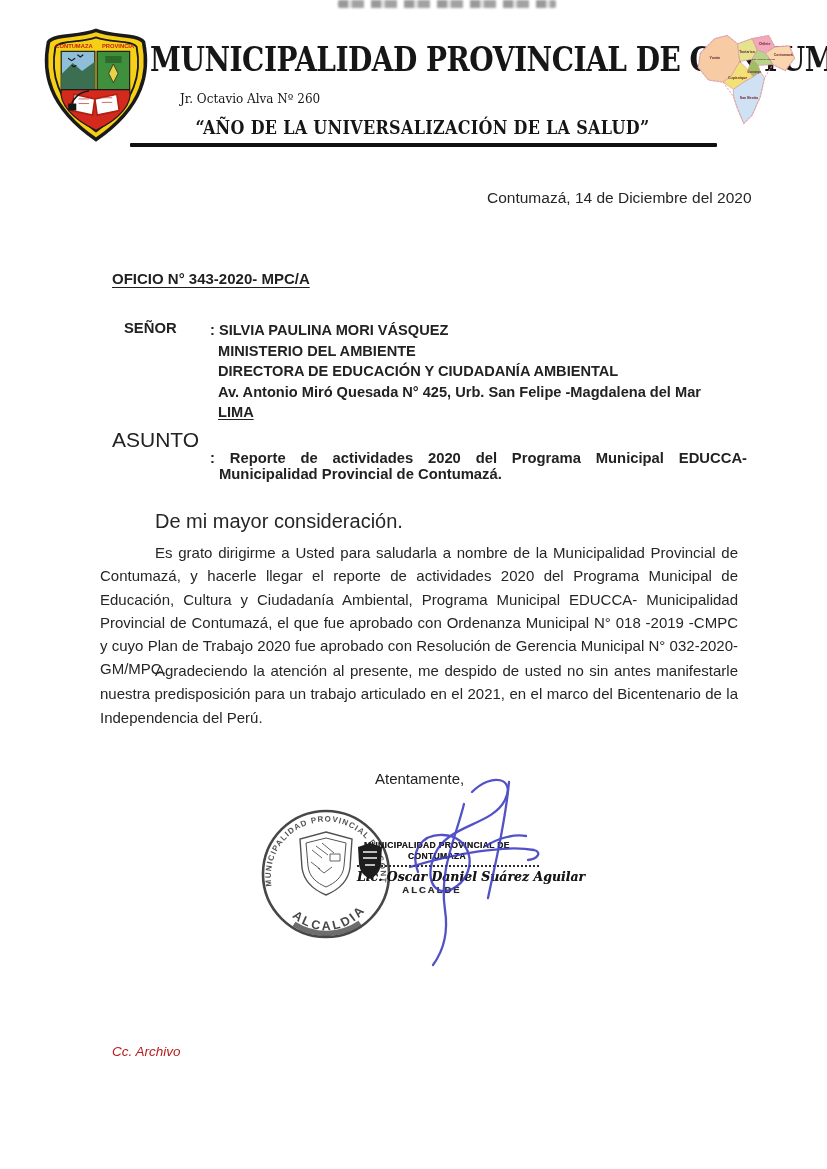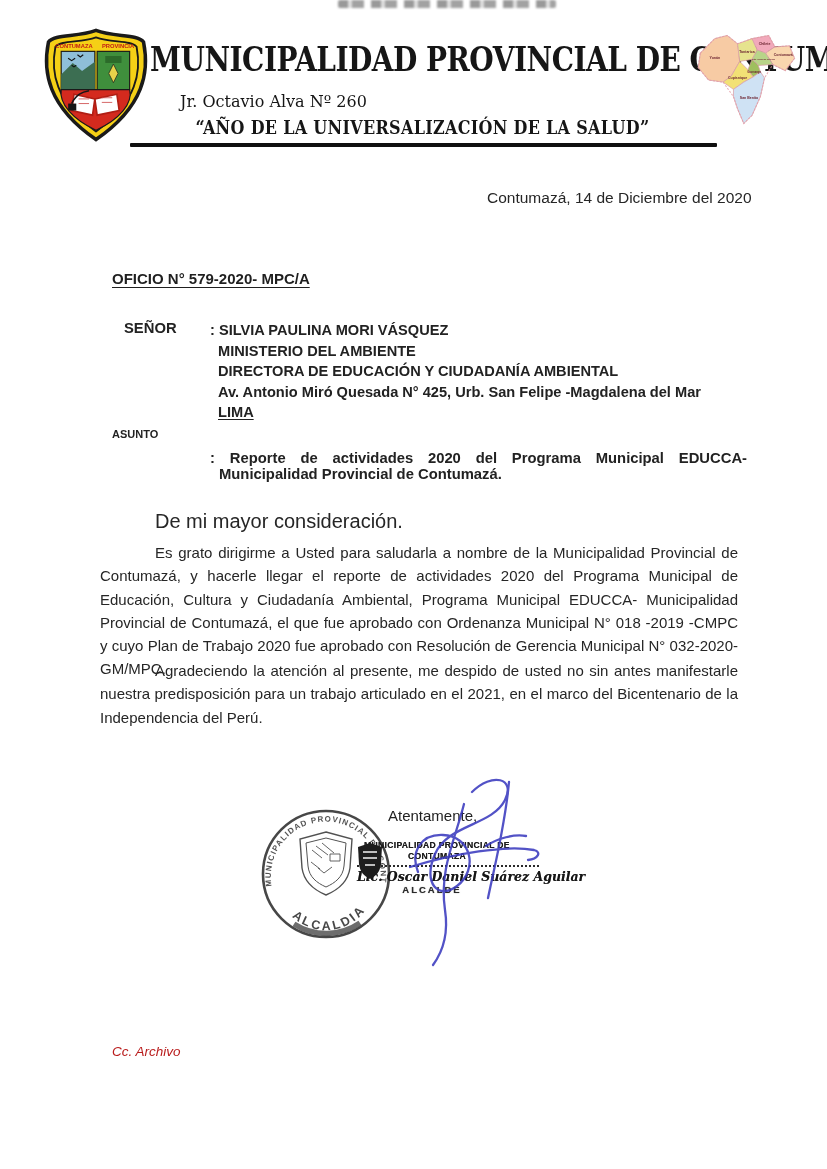--- a/index.html
+++ b/index.html
@@ -16,46 +16,46 @@
       rgba(120,120,120,.25) 10px 14px, rgba(70,70,70,.5) 14px 26px, transparent 26px 33px);
     filter:blur(1.1px); border-radius:2px;
   }
   .hdr-serif { font-family:"DejaVu Serif","Liberation Serif",serif; color:#161616; }
   .hdr-title {
     left:150px; top:40px; width:545px; text-align:center;
     font-weight:700; font-size:28px; letter-spacing:-0.5px; white-space:nowrap;
     transform:scaleY(1.18); transform-origin:center top;
   }
   .hdr-row { left:150px; top:92px; width:545px; display:flex; justify-content:space-between;
-    padding-left:30px; padding-right:30px; box-sizing:border-box; font-size:16px; }
+    padding-left:30px; padding-right:30px; box-sizing:border-box; font-size:12px; }
   .hdr-slogan {
     left:150px; top:117px; width:545px; text-align:center;
     font-weight:700; font-size:16px; letter-spacing:0.3px; transform:scaleY(1.15);
     transform-origin:center top;
   }
   .hdr-rule { left:130px; top:143px; width:587px; height:4px; background:#101010; border-radius:1px; }
   .crest { left:36px; top:27px; width:120px; height:116px; }
   .map { left:692px; top:22px; width:114px; height:114px; }
 
   
   .body-txt { font-size:15px; line-height:23.3px; color:#262626; }
   .date-line { left:487px; top:189px; font-size:15.5px; color:#262626; }
   .oficio { left:112px; top:270px; font-size:15px; font-weight:700;
     text-decoration:underline; text-underline-offset:3px; color:#1f1f1f; }
   .senor-label { left:124px; top:320px; font-size:14.8px; font-weight:700; }
   .senor-lines { left:210px; top:320px; width:530px; font-size:14.6px; font-weight:700; line-height:20.5px; }
   .senor-lines .cont { padding-left:8px; }
   .u { text-decoration:underline; text-underline-offset:2px; }
-  .asunto-label { left:112px; top:428px; font-size:11px; font-weight:700; }
+  .asunto-label { left:112px; top:428px; font-size:21px; font-weight:400; }
   .asunto-text { left:210px; top:428px; width:528px; font-size:14.8px; font-weight:700;
     line-height:16px; text-align:justify; padding-left:9px; text-indent:-9px;margin-top:22px; }
   .salutation { left:155px; top:510px; font-size:20px; }
   .para1 { left:100px; top:541px; width:638px; text-align:justify; text-indent:55px; }
   .para2 { left:100px; top:659px; width:638px; text-align:justify; text-indent:55px; }
-  .closing { left:388px; top:770px; font-size:15px;margin-top:37px; }
+  .closing { left:375px; top:770px; font-size:15px; }
   .cc { left:112px; top:1044px; font-size:13.5px; font-style:italic; color:#b91c1c; }
 
   
   .round-stamp { left:256px; top:802px; width:142px; height:150px; opacity:.88; }
   .rect-stamp { left:357px; top:840px; width:195px; color:#1c1c1c; }
   .rect-stamp .org { text-align:center; width:160px;
     font-weight:700; font-size:8.6px; letter-spacing:.3px; line-height:10.5px;
     text-shadow:0 0 .6px rgba(0,0,0,.7); }
   .rect-stamp .shield-glyph { position:absolute; left:0; top:2px; }
   .rect-stamp .dotted { width:182px; border-top:2px dotted #2a2a2a; margin:4px 0 2px; }
@@ -123,21 +123,21 @@
       <text x="88" y="33">Contumazá</text>
       <text x="69" y="37" font-size="2.4">Sta. Cruz de Toledo</text>
       <text x="44" y="55">Cupisnique</text>
       <text x="60" y="49" font-size="2.6">Guzmango</text>
       <text x="55" y="74">San Benito</text>
     </g>
   </svg>
 
   <div class="abs date-line">Contumazá, 14 de Diciembre del 2020</div>
 
-  <div class="abs oficio">OFICIO N° 579-2020- MPC/A</div>
+  <div class="abs oficio">OFICIO N° 343-2020- MPC/A</div>
 
   <div class="abs senor-label">SEÑOR</div>
   <div class="abs senor-lines">
     <div>: SILVIA PAULINA MORI VÁSQUEZ</div>
     <div class="cont">MINISTERIO DEL AMBIENTE</div>
     <div class="cont">DIRECTORA DE EDUCACIÓN Y CIUDADANÍA AMBIENTAL</div>
     <div class="cont">Av. Antonio Miró Quesada N° 425, Urb. San Felipe -Magdalena del Mar</div>
     <div class="cont u">LIMA</div>
   </div>
 

